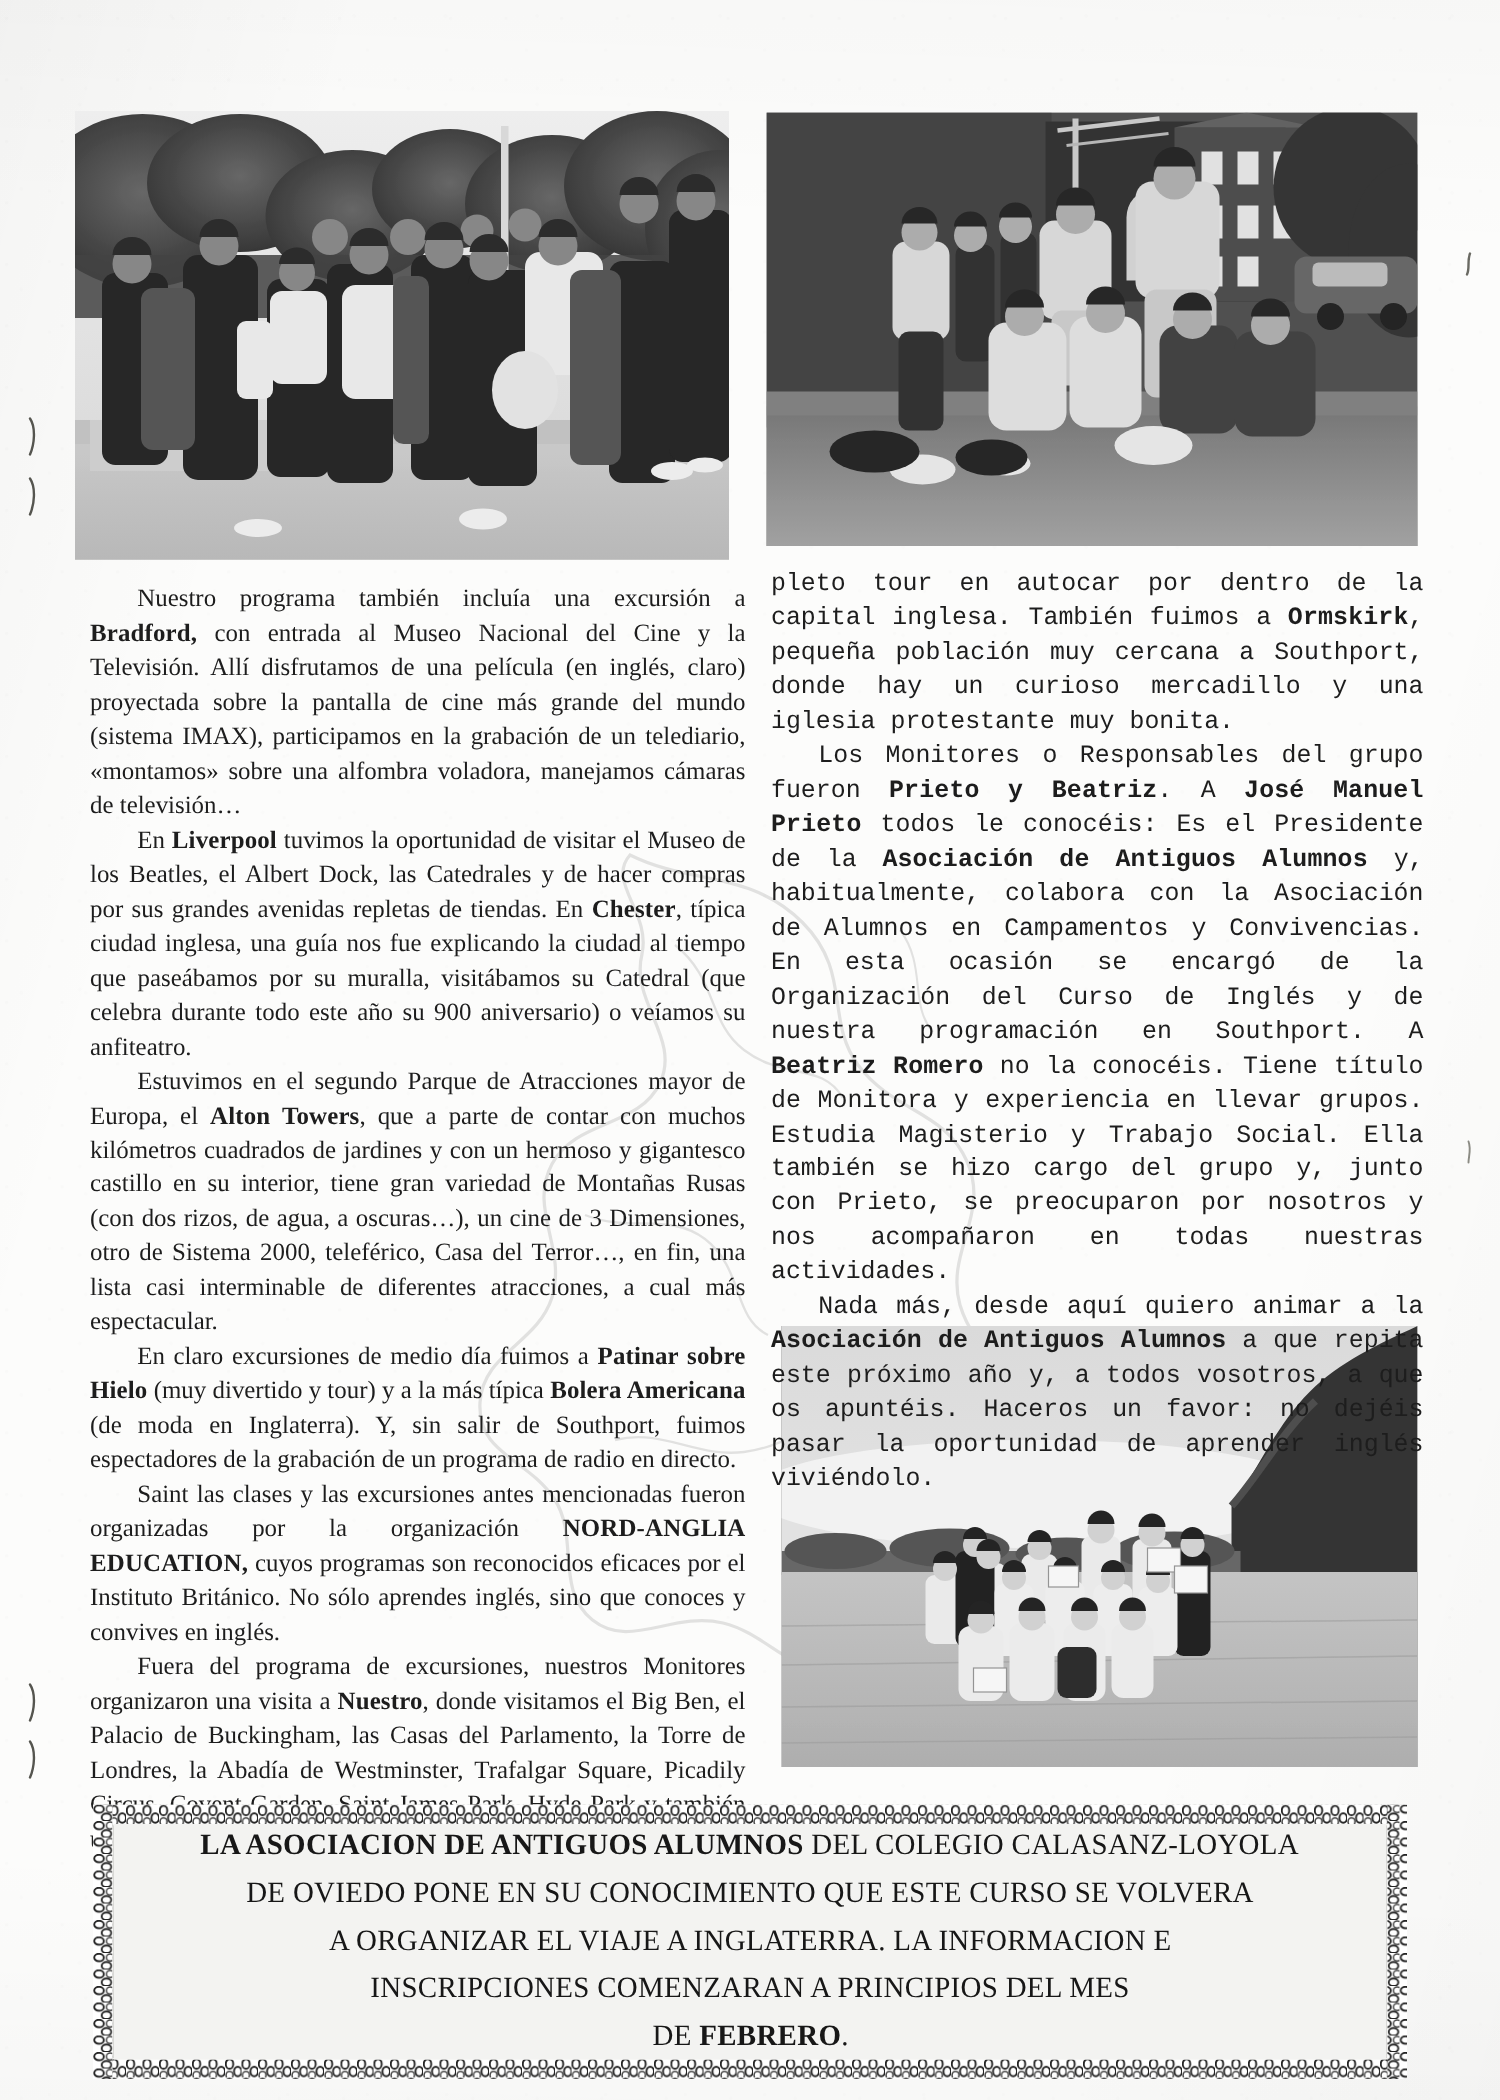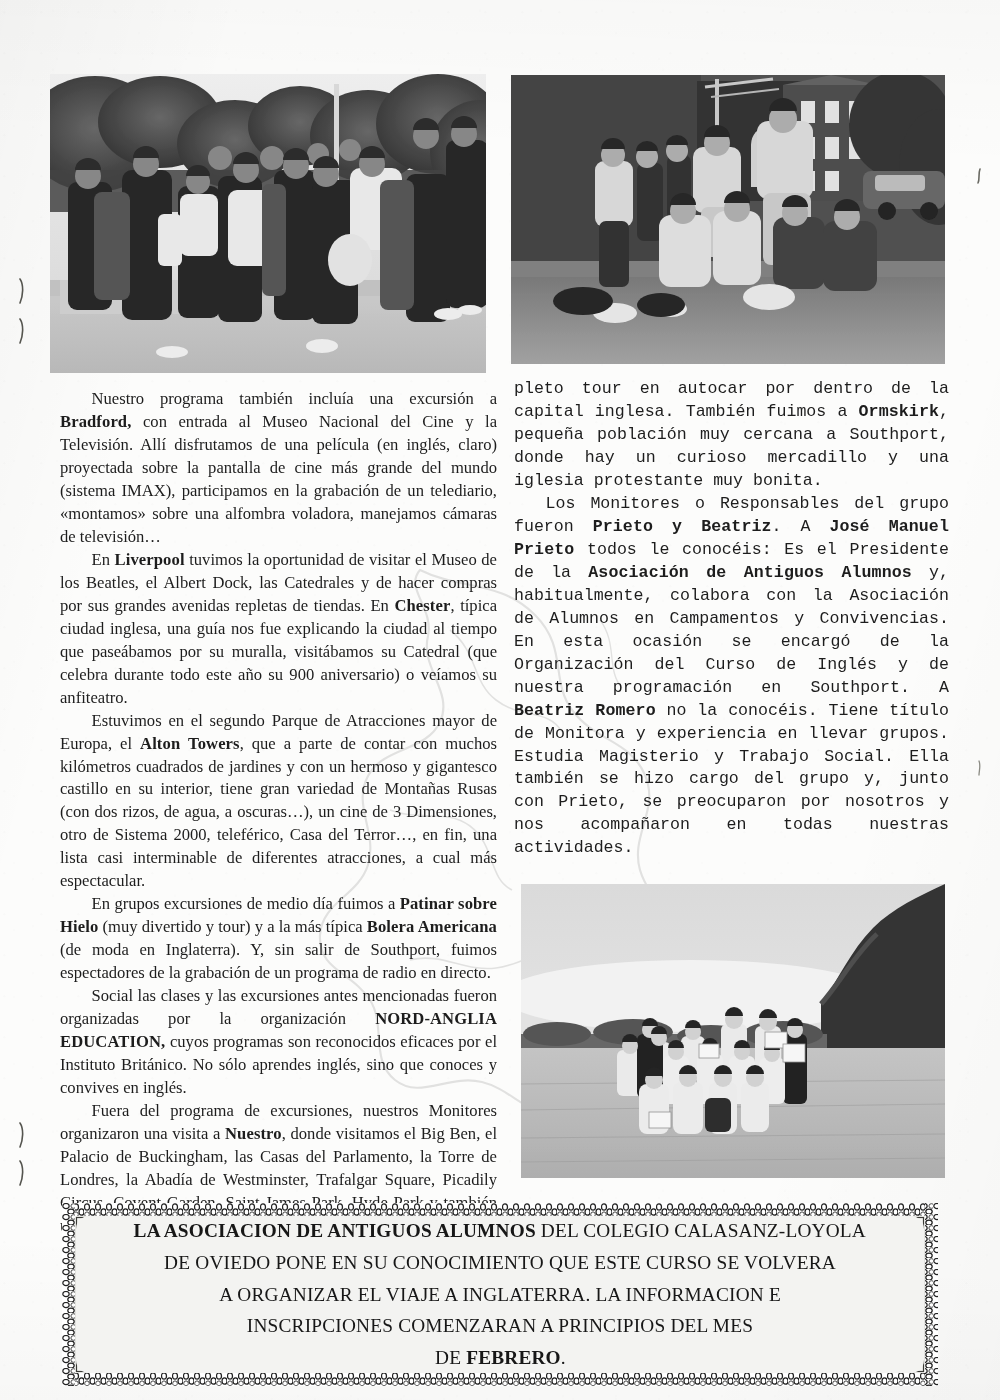--- a/index.html
+++ b/index.html
@@ -117,21 +117,20 @@
     height: 157px;
     box-sizing: border-box;
     background: #f3f3f1;
     display: flex;
     flex-direction: column;
     align-items: center;
     justify-content: center;
     gap: 4px;
     padding: 6px 18px;
     z-index: 3;
-    border-radius: 13px;
   }
   .announce-line {
     font-family: "Liberation Serif", "DejaVu Serif", serif;
     font-size: 19.6px;
     letter-spacing: .2px;
     color: #171717;
     text-align: center;
     white-space: nowrap;
     line-height: 1.42;
     transform: scaleX(0.985);
@@ -517,28 +516,29 @@
         </g>
       </g>
       <rect width="424" height="294" fill="#000" opacity="0.04"></rect>
     </svg>
   </div>
 
   <div class="col" id="left-col" style="left:60px; top:388px; width:437px;">
       <p><span>Nuestro programa también incluía una excursión a </span><b>Bradford,</b><span> con entrada al Museo Nacional del Cine y la Televisión. Allí disfrutamos de una película (en inglés, claro) proyectada sobre la pantalla de cine más grande del mundo (sistema IMAX), participamos en la grabación de un telediario, «montamos» sobre una alfombra voladora, manejamos cámaras de televisión…</span></p>
       <p><span>En </span><b>Liverpool</b><span> tuvimos la oportunidad de visitar el Museo de los Beatles, el Albert Dock, las Catedrales y de hacer compras por sus grandes avenidas repletas de tiendas. En </span><b>Chester</b><span>, típica ciudad inglesa, una guía nos fue explicando la ciudad al tiempo que paseábamos por su muralla, visitábamos su Catedral (que celebra durante todo este año su 900 aniversario) o veíamos su anfiteatro.</span></p>
       <p><span>Estuvimos en el segundo Parque de Atracciones mayor de Europa, el </span><b>Alton Towers</b><span>, que a parte de contar con muchos kilómetros cuadrados de jardines y con un hermoso y gigantesco castillo en su interior, tiene gran variedad de Montañas Rusas (con dos rizos, de agua, a oscuras…), un cine de 3 Dimensiones, otro de Sistema 2000, teleférico, Casa del Terror…, en fin, una lista casi interminable de diferentes atracciones, a cual más espectacular.</span></p>
-      <p><span>En grupos excursiones de medio día fuimos a </span><b>Patinar sobre Hielo</b><span> (muy divertido y tour) y a la más típica </span><b>Bolera Americana</b><span> (de moda en Inglaterra). Y, sin salir de Southport, fuimos espectadores de la grabación de un programa de radio en directo.</span></p>
-      <p><span>Social las clases y las excursiones antes mencionadas fueron organizadas por la organización </span><b>NORD-ANGLIA EDUCATION,</b><span> cuyos programas son reconocidos eficaces por el Instituto Británico. No sólo aprendes inglés, sino que conoces y convives en inglés.</span></p>
+      <p><span>En claro excursiones de medio día fuimos a </span><b>Patinar sobre Hielo</b><span> (muy divertido y tour) y a la más típica </span><b>Bolera Americana</b><span> (de moda en Inglaterra). Y, sin salir de Southport, fuimos espectadores de la grabación de un programa de radio en directo.</span></p>
+      <p><span>Saint las clases y las excursiones antes mencionadas fueron organizadas por la organización </span><b>NORD-ANGLIA EDUCATION,</b><span> cuyos programas son reconocidos eficaces por el Instituto Británico. No sólo aprendes inglés, sino que conoces y convives en inglés.</span></p>
       <p><span>Fuera del programa de excursiones, nuestros Monitores organizaron una visita a </span><b>Nuestro</b><span>, donde visitamos el Big Ben, el Palacio de Buckingham, las Casas del Parlamento, la Torre de Londres, la Abadía de Westminster, Trafalgar Square, Picadily Circus, Covent Garden, Saint James Park, Hyde Park y también un com-</span></p>
     </div>
 
   <div class="col" id="right-col" style="left:514px; top:378px; width:435px;font-family:Liberation Mono, monospace;">
       <p class="noindent"><span>pleto tour en autocar por dentro de la capital inglesa. También fuimos a </span><b>Ormskirk</b><span>, pequeña población muy cercana a Southport, donde hay un curioso mercadillo y una iglesia protestante muy bonita.</span></p>
       <p><span>Los Monitores o Responsables del grupo fueron </span><b>Prieto y Beatriz</b><span>. A </span><b>José Manuel Prieto</b><span> todos le conocéis: Es el Presidente de la </span><b>Asociación de Antiguos Alumnos</b><span> y, habitualmente, colabora con la Asociación de Alumnos en Campamentos y Convivencias. En esta ocasión se encargó de la Organización del Curso de Inglés y de nuestra programación en Southport. A </span><b>Beatriz Romero</b><span> no la conocéis. Tiene título de Monitora y experiencia en llevar grupos. Estudia Magisterio y Trabajo Social. Ella también se hizo cargo del grupo y, junto con Prieto, se preocuparon por nosotros y nos acompañaron en todas nuestras actividades.</span></p>
+      <p><span>Nada más, desde aquí quiero animar a la </span><b>Asociación de Antiguos Alumnos</b><span> a que repita este próximo año y, a todos vosotros, a que os apuntéis. Haceros un favor: no dejéis pasar la oportunidad de aprender inglés viviéndolo.</span></p>
     </div>
 
   <div class="sig" style="left:640px; top:818px; width:309px;">
   </div>
 
   <div class="bleed" style="left:96px; top:1258px; font-size:13px;">PARA NUESTROS ANTIGUOS ALUMNOS</div>
   <div class="bleed" style="left:560px; top:1340px; font-size:18px; letter-spacing:1px;">LUNES DE ACONTECIMIENTOS</div>
 
   <div class="announce-border">
     <svg viewBox="0 0 876 183" preserveAspectRatio="none">

